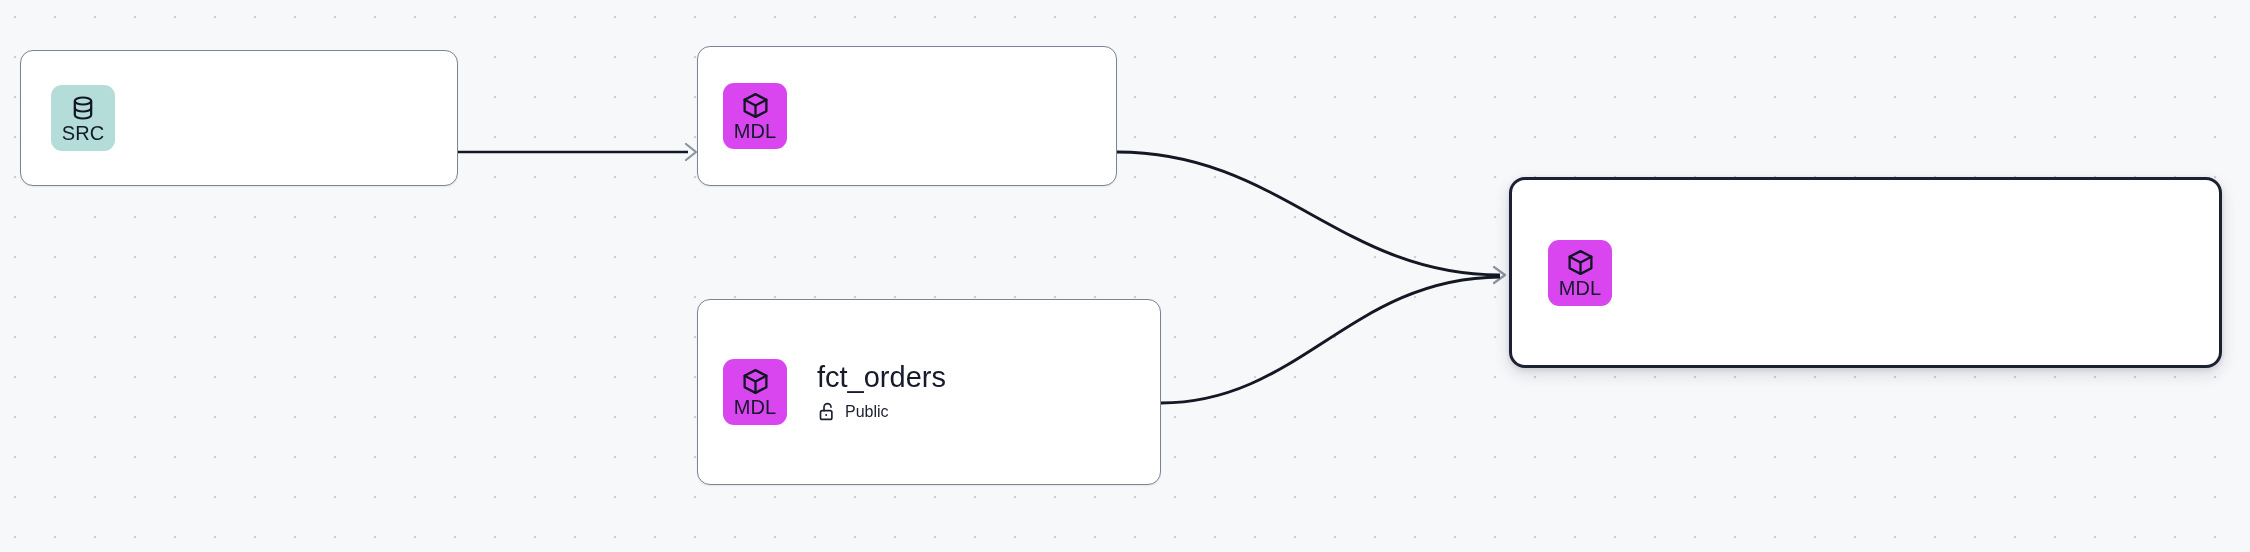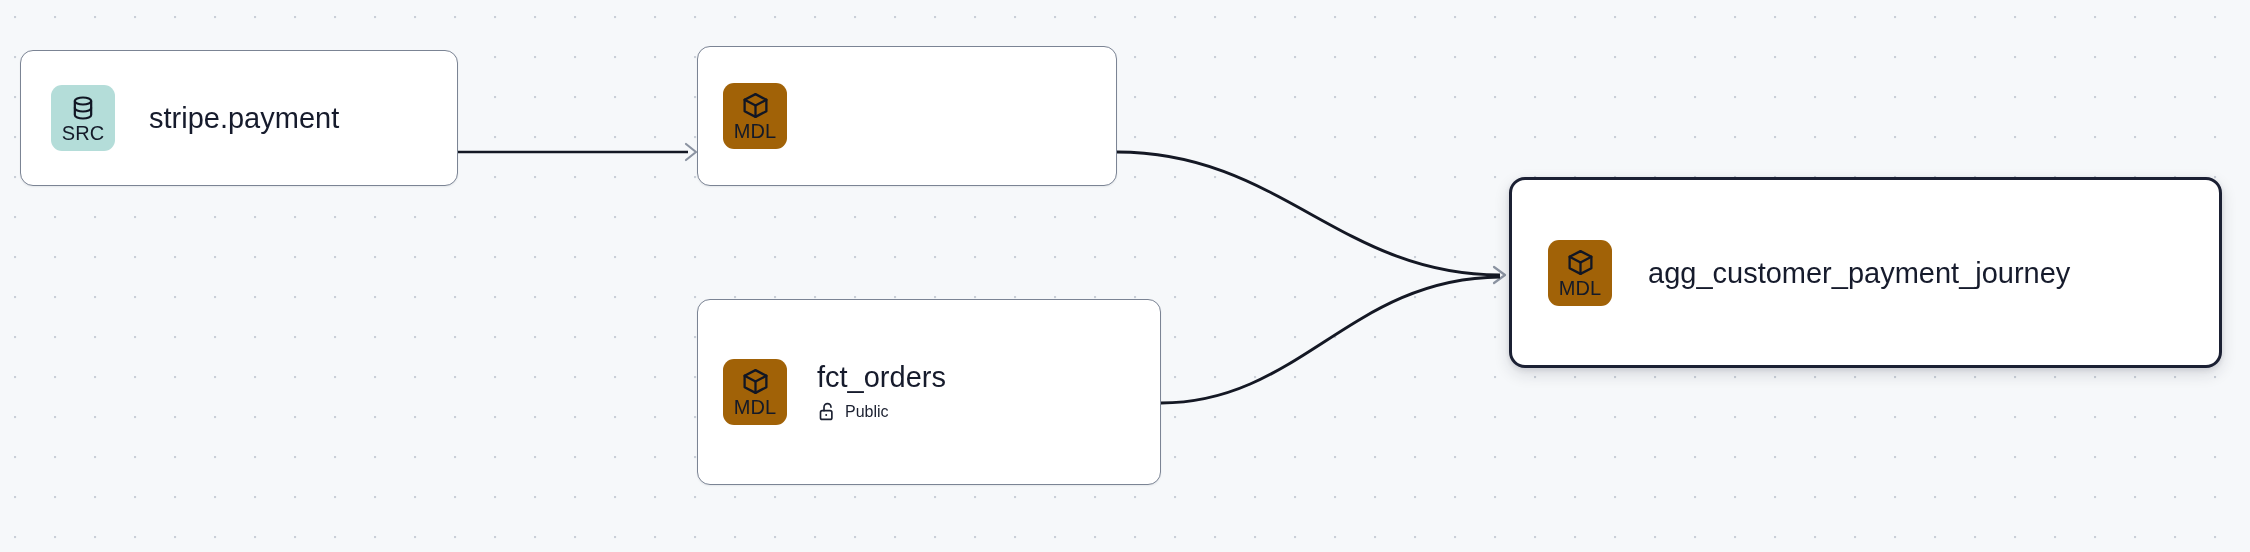--- a/index.html
+++ b/index.html
@@ -53,21 +53,21 @@
     width: 64px;
     height: 66px;
     border-radius: 11px;
     display: flex;
     flex-direction: column;
     align-items: center;
     justify-content: center;
     gap: 1px;
   }
   .chip.src  { background: #b4ddd9; }
-  .chip.mdl  { background: #a16207; }
+  .chip.mdl  { background: #d946ef; }
   .chip svg  { display: block; }
   .chip-label {
     font-size: 20px;
     line-height: 20px;
     color: #141a29;
     letter-spacing: .1px;
     font-family: "Liberation Sans", sans-serif;
   }
 
   .node-body {
@@ -125,23 +125,20 @@
     <div class="chip src">
       <span>
         <svg width="28" height="28" viewBox="0 0 24 24" fill="none" stroke="#111624" stroke-width="1.9" stroke-linecap="round" stroke-linejoin="round">
           <ellipse cx="12" cy="6" rx="7" ry="3"></ellipse>
           <path d="M5 6v12c0 1.66 3.13 3 7 3s7-1.34 7-3V6"></path>
           <path d="M5 12c0 1.66 3.13 3 7 3s7-1.34 7-3"></path>
         </svg>
       </span>
       <span class="chip-label">SRC</span>
     </div>
-    <div class="node-body">
-      <div class="node-title">stripe.payment</div>
-    </div>
   </div>
 
   <div class="node plain" id="node-stg">
     <div class="chip mdl">
       <span>
         <svg width="29" height="29" viewBox="0 0 24 24" fill="none" stroke="#111624" stroke-width="1.9" stroke-linecap="round" stroke-linejoin="round">
           <path d="M12 2.6 21 7.3v9.4L12 21.4 3 16.7V7.3z"></path>
           <path d="M3 7.3 12 12l9-4.7"></path>
           <path d="M12 12v9.4"></path>
         </svg>
@@ -180,18 +177,15 @@
     <div class="chip mdl">
       <span>
         <svg width="29" height="29" viewBox="0 0 24 24" fill="none" stroke="#111624" stroke-width="1.9" stroke-linecap="round" stroke-linejoin="round">
           <path d="M12 2.6 21 7.3v9.4L12 21.4 3 16.7V7.3z"></path>
           <path d="M3 7.3 12 12l9-4.7"></path>
           <path d="M12 12v9.4"></path>
         </svg>
       </span>
       <span class="chip-label">MDL</span>
     </div>
-    <div class="node-body">
-      <div class="node-title">agg_customer_payment_journey</div>
-    </div>
   </div>
 
 </div>
 
 </body></html>

